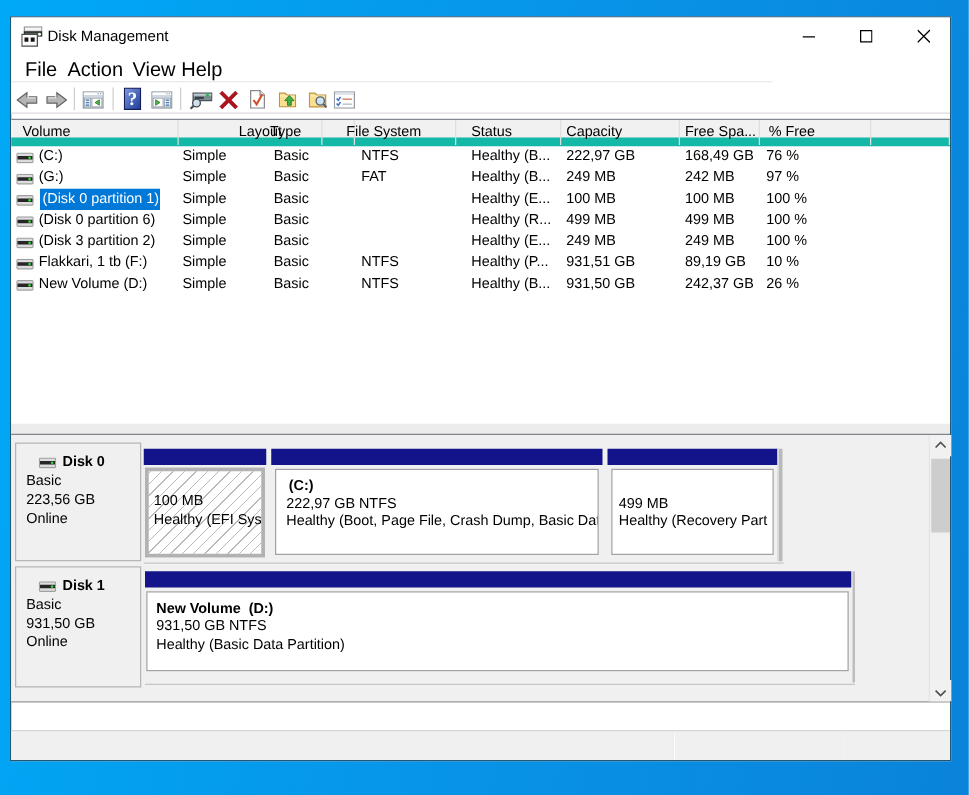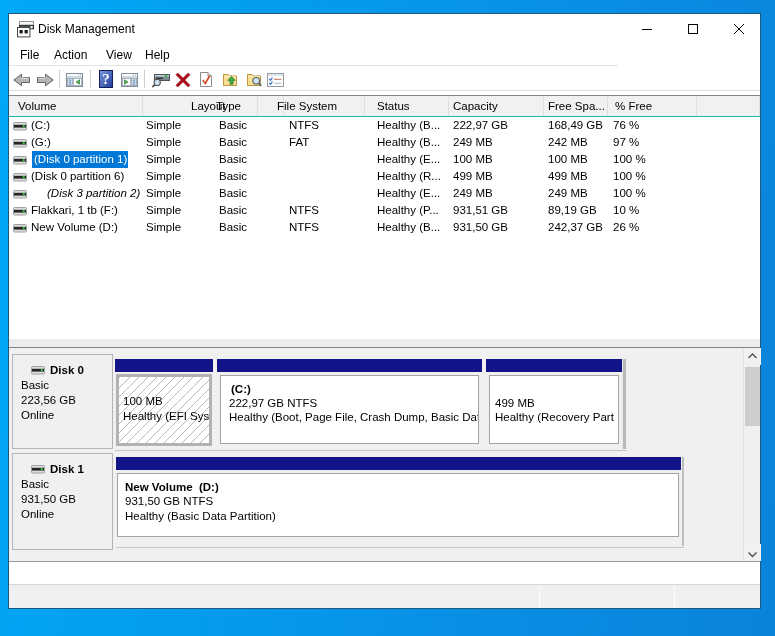--- a/index.html
+++ b/index.html
@@ -8,29 +8,29 @@
 .desk { position:absolute; left:0; top:0; width:775px; height:636px;
   background:linear-gradient(100deg, #00a9f6 0%, #0795e9 50%, #0a83da 100%); }
 .win { position:absolute; left:8px; top:13px; width:753px; height:596px;
   background:#fff; border:1px solid #20587a; }
 
 .titlebar { position:absolute; left:0; top:0; width:751px; height:30px; background:#fff; }
 .title-ico { position:absolute; left:8px; top:7px; width:17px; height:17px; }
 .title-txt { position:absolute; left:29px; top:8px; font-size:12px; color:#000; }
 .cap { position:absolute; top:0; height:30px; }
 
-.menubar { position:absolute; left:0; top:30px; width:609px; height:22px; background:#fff; font-size:12px; border-bottom:1px solid #e4e4e4; }
+.menubar { position:absolute; left:0; top:30px; width:609px; height:22px; background:#fff; font-size:16px; border-bottom:1px solid #e4e4e4; }
 .menubar span { position:absolute; top:4px; }
 
 .toolbar { position:absolute; left:0; top:52px; width:751px; height:25px; background:#fff; border-bottom:1px solid #dcdcdc; }
 .tsep { position:absolute; top:4px; width:1px; height:18px; background:#cfcfcf; }
 .ticon { position:absolute; top:3px; }
 
 .listpane { position:absolute; left:0; top:81px; width:751px; height:244px; background:#fff; border-top:1px solid #82878f; }
-.lhead { position:absolute; left:0; top:0; width:751px; height:21px; background:#f1f1f1; border-bottom:1px solid #14b8a6; }
+.lhead { position:absolute; left:0; top:0; width:751px; height:21px; background:#f1f1f1; border-bottom:7px solid #14b8a6; }
 .hcell { position:absolute; top:0; height:20px; line-height:20px; font-size:11.5px; color:#000; border-right:1px solid #dedede; overflow:hidden; white-space:nowrap; }
 .lrow { position:absolute; left:0; width:751px; height:17px; font-size:11.5px; }
 .lcell { position:absolute; top:0; height:17px; line-height:17px; overflow:hidden; white-space:nowrap; }
 .vicon { position:absolute; left:4px; top:5px; }
 .sel { position:absolute; left:23px; top:0px; height:17px; background:#0078d7; color:#fff; line-height:17px; }
 
 .splitter { position:absolute; left:0; top:325px; width:751px; height:9px; background:#ececec; }
 
 .gpane { position:absolute; left:0; top:333px; width:751px; height:215px; background:#f0f0f0; border-top:1px solid #80858c; border-bottom:1px solid #999999; }
 .dlabel { position:absolute; left:3px; width:101px; background:#f0f0f0; border:1px solid #b5b5b5; font-size:11.5px; }
@@ -241,21 +241,21 @@
           <div class="lcell" style="left:440px; width:95px; padding-left:4px;">499 MB</div>
           <div class="lcell" style="left:535px; width:64px; padding-left:4px;">499 MB</div>
           <div class="lcell" style="left:599px; width:89px; padding-left:5px;">100 %</div>
         </div>
   <div class="lrow" style="top:89px;">
           <svg class="vicon" width="14" height="9" viewBox="0 0 14 9">
             <rect x="0.5" y="0.5" width="13" height="7.5" rx="1" fill="#dcdcdc" stroke="#a0a0a0"></rect>
             <rect x="1" y="2.8" width="12" height="2.8" fill="#262626"></rect>
             <circle cx="10.7" cy="4.2" r="1.1" fill="#35d13a"></circle>
           </svg>
-          <div class="lcell" style="left:16px; width:134px; padding-left:22px;font-style:italic;">(Disk 3 partition 2)</div>
+          <div class="lcell" style="left:0px; width:134px; padding-left:22px;">(Disk 3 partition 2)</div>
           <div class="lcell" style="left:134px; width:70px; padding-left:3px;">Simple</div>
           <div class="lcell" style="left:204px; width:71px; padding-left:6px;">Basic</div>
           <div class="lcell" style="left:275px; width:91px; padding-left:5px;"></div>
           <div class="lcell" style="left:366px; width:74px; padding-left:2px;">Healthy (E...</div>
           <div class="lcell" style="left:440px; width:95px; padding-left:4px;">249 MB</div>
           <div class="lcell" style="left:535px; width:64px; padding-left:4px;">249 MB</div>
           <div class="lcell" style="left:599px; width:89px; padding-left:5px;">100 %</div>
         </div>
   <div class="lrow" style="top:106px;">
           <svg class="vicon" width="14" height="9" viewBox="0 0 14 9">

